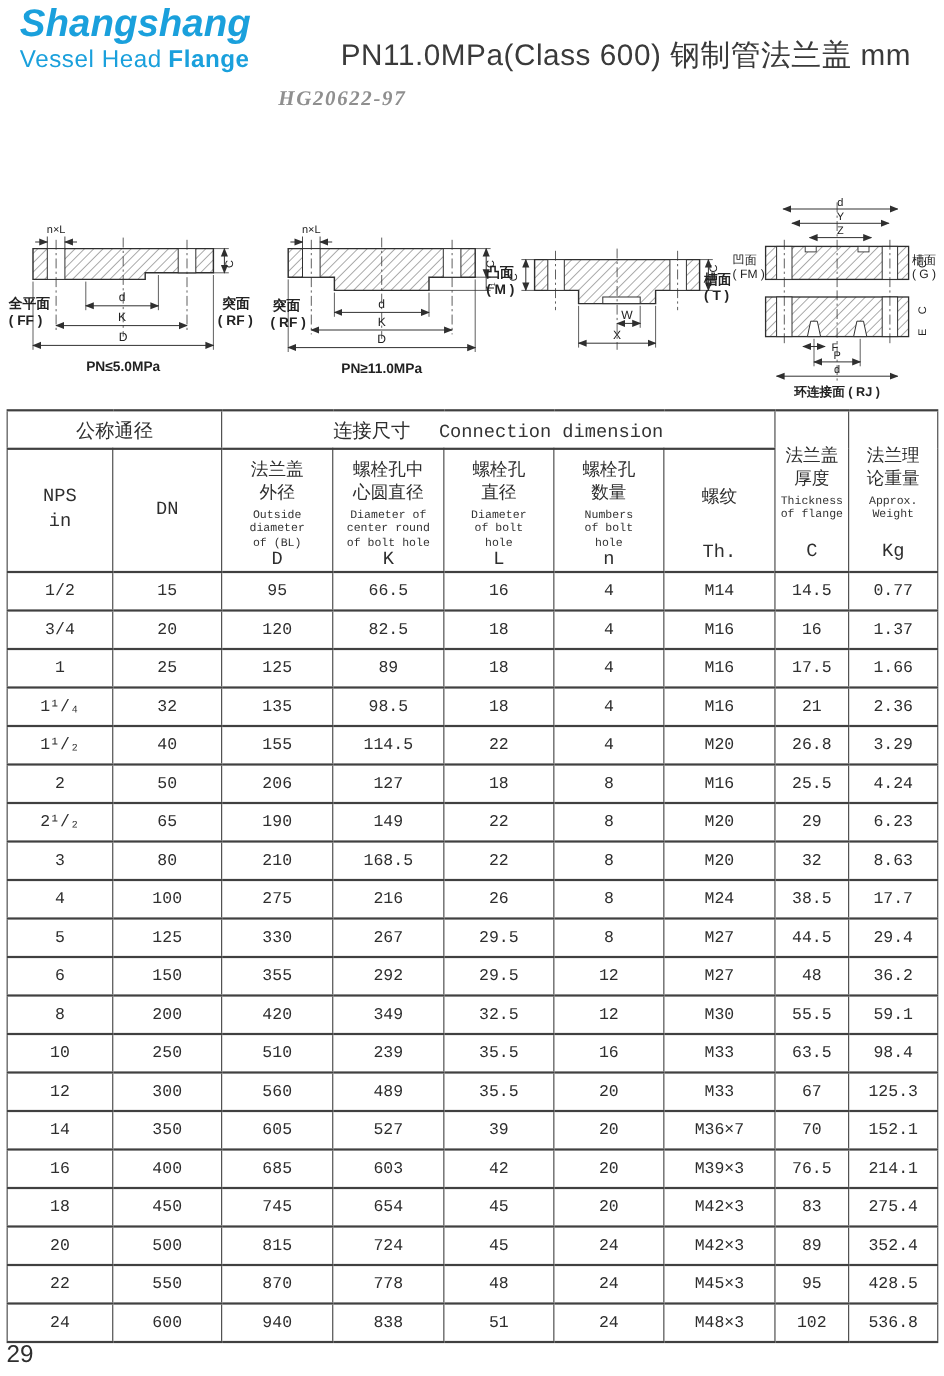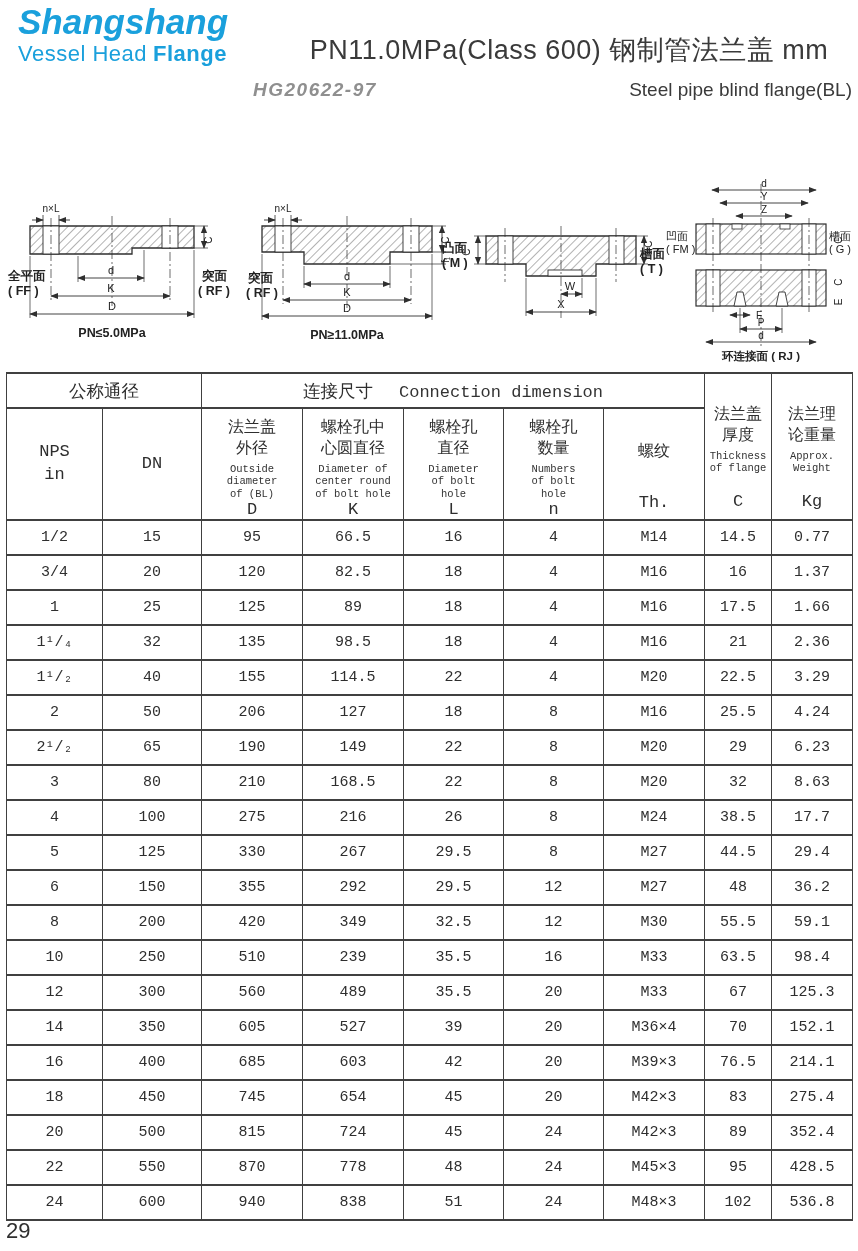--- a/index.html
+++ b/index.html
@@ -7,21 +7,21 @@
         font-family:"Liberation Sans","DejaVu Sans",sans-serif;color:#2e2e2e;}
 
   
   .logo{position:absolute;left:18px;top:4px;color:#1aa0dc;}
   .logo .name{font-size:35px;font-weight:bold;font-style:italic;letter-spacing:0;line-height:1.05;}
   .logo .sub{font-size:22px;line-height:1.1;margin-top:1px;letter-spacing:.5px;}
   .logo .sub .b{font-weight:bold;margin-left:6px;}
   .title{position:absolute;left:265px;top:32px;width:608px;text-align:center;
          font-size:27px;color:#3a3a3a;letter-spacing:.5px;white-space:nowrap;}
   .standard{position:absolute;left:253px;top:79px;font-size:19px;font-weight:bold;
-            font-style:italic;color:#8f8f8f;letter-spacing:1.5px;}
+            font-style:italic;color:#8f8f8f;letter-spacing:1.5px;font-family:Liberation Serif, serif;}
   .subtitle-en{position:absolute;right:6px;top:79px;font-size:19px;color:#3a3a3a;}
 
   
   .drw{position:absolute;}
   .drw text{fill:#222;}
   .t10{font-size:10px;} .t11{font-size:11px;}
   .cap{font-size:12.5px;font-weight:bold;}
   .cn{font-size:12.5px;font-weight:bold;}
 
   
@@ -60,21 +60,20 @@
       </marker>
     </defs>
   </svg>
 
   <div class="logo">
     <div class="name">Shangshang</div>
     <div class="sub"><span>Vessel Head</span><span class="b">Flange</span></div>
   </div>
   <div class="title">PN11.0MPa(Class 600) 钢制管法兰盖  mm</div>
   <div class="standard">HG20622-97</div>
-  <div class="subtitle-en">Steel pipe blind flange(BL)</div>
 
   <svg class="drw" style="left:6px;top:186px" width="236" height="164" viewBox="0 0 236 164">
     <path d="M24,40 H188 V62 H126 V68 H24 Z" fill="url(#hatch)" stroke="#2f2f2f" stroke-width="1.3"></path>
     <rect x="37" y="40" width="16" height="28" fill="#fff" stroke="#2f2f2f" stroke-width="0.9"></rect>
     <rect x="156" y="40" width="16" height="22" fill="#fff" stroke="#2f2f2f" stroke-width="0.9"></rect>
     <line x1="45" y1="32" x2="45" y2="114" stroke="#2f2f2f" stroke-width="0.7" stroke-dasharray="9 3 2 3"></line>
     <line x1="164" y1="32" x2="164" y2="114" stroke="#2f2f2f" stroke-width="0.7" stroke-dasharray="9 3 2 3"></line>
     <line x1="106" y1="30" x2="106" y2="120" stroke="#2f2f2f" stroke-width="0.7" stroke-dasharray="9 3 2 3"></line>
     <line x1="37" y1="29" x2="37" y2="40" stroke="#2f2f2f" stroke-width="0.8"></line>
     <line x1="53" y1="29" x2="53" y2="40" stroke="#2f2f2f" stroke-width="0.8"></line>
@@ -346,21 +345,21 @@
             <td>2.36</td>
           </tr>
           <tr>
             <td>1¹/₂</td>
             <td>40</td>
             <td>155</td>
             <td>114.5</td>
             <td>22</td>
             <td>4</td>
             <td>M20</td>
-            <td>22.5</td>
+            <td>26.8</td>
             <td>3.29</td>
           </tr>
           <tr>
             <td>2</td>
             <td>50</td>
             <td>206</td>
             <td>127</td>
             <td>18</td>
             <td>8</td>
             <td>M16</td>
@@ -455,21 +454,21 @@
             <td>67</td>
             <td>125.3</td>
           </tr>
           <tr>
             <td>14</td>
             <td>350</td>
             <td>605</td>
             <td>527</td>
             <td>39</td>
             <td>20</td>
-            <td>M36×4</td>
+            <td>M36×7</td>
             <td>70</td>
             <td>152.1</td>
           </tr>
           <tr>
             <td>16</td>
             <td>400</td>
             <td>685</td>
             <td>603</td>
             <td>42</td>
             <td>20</td>

